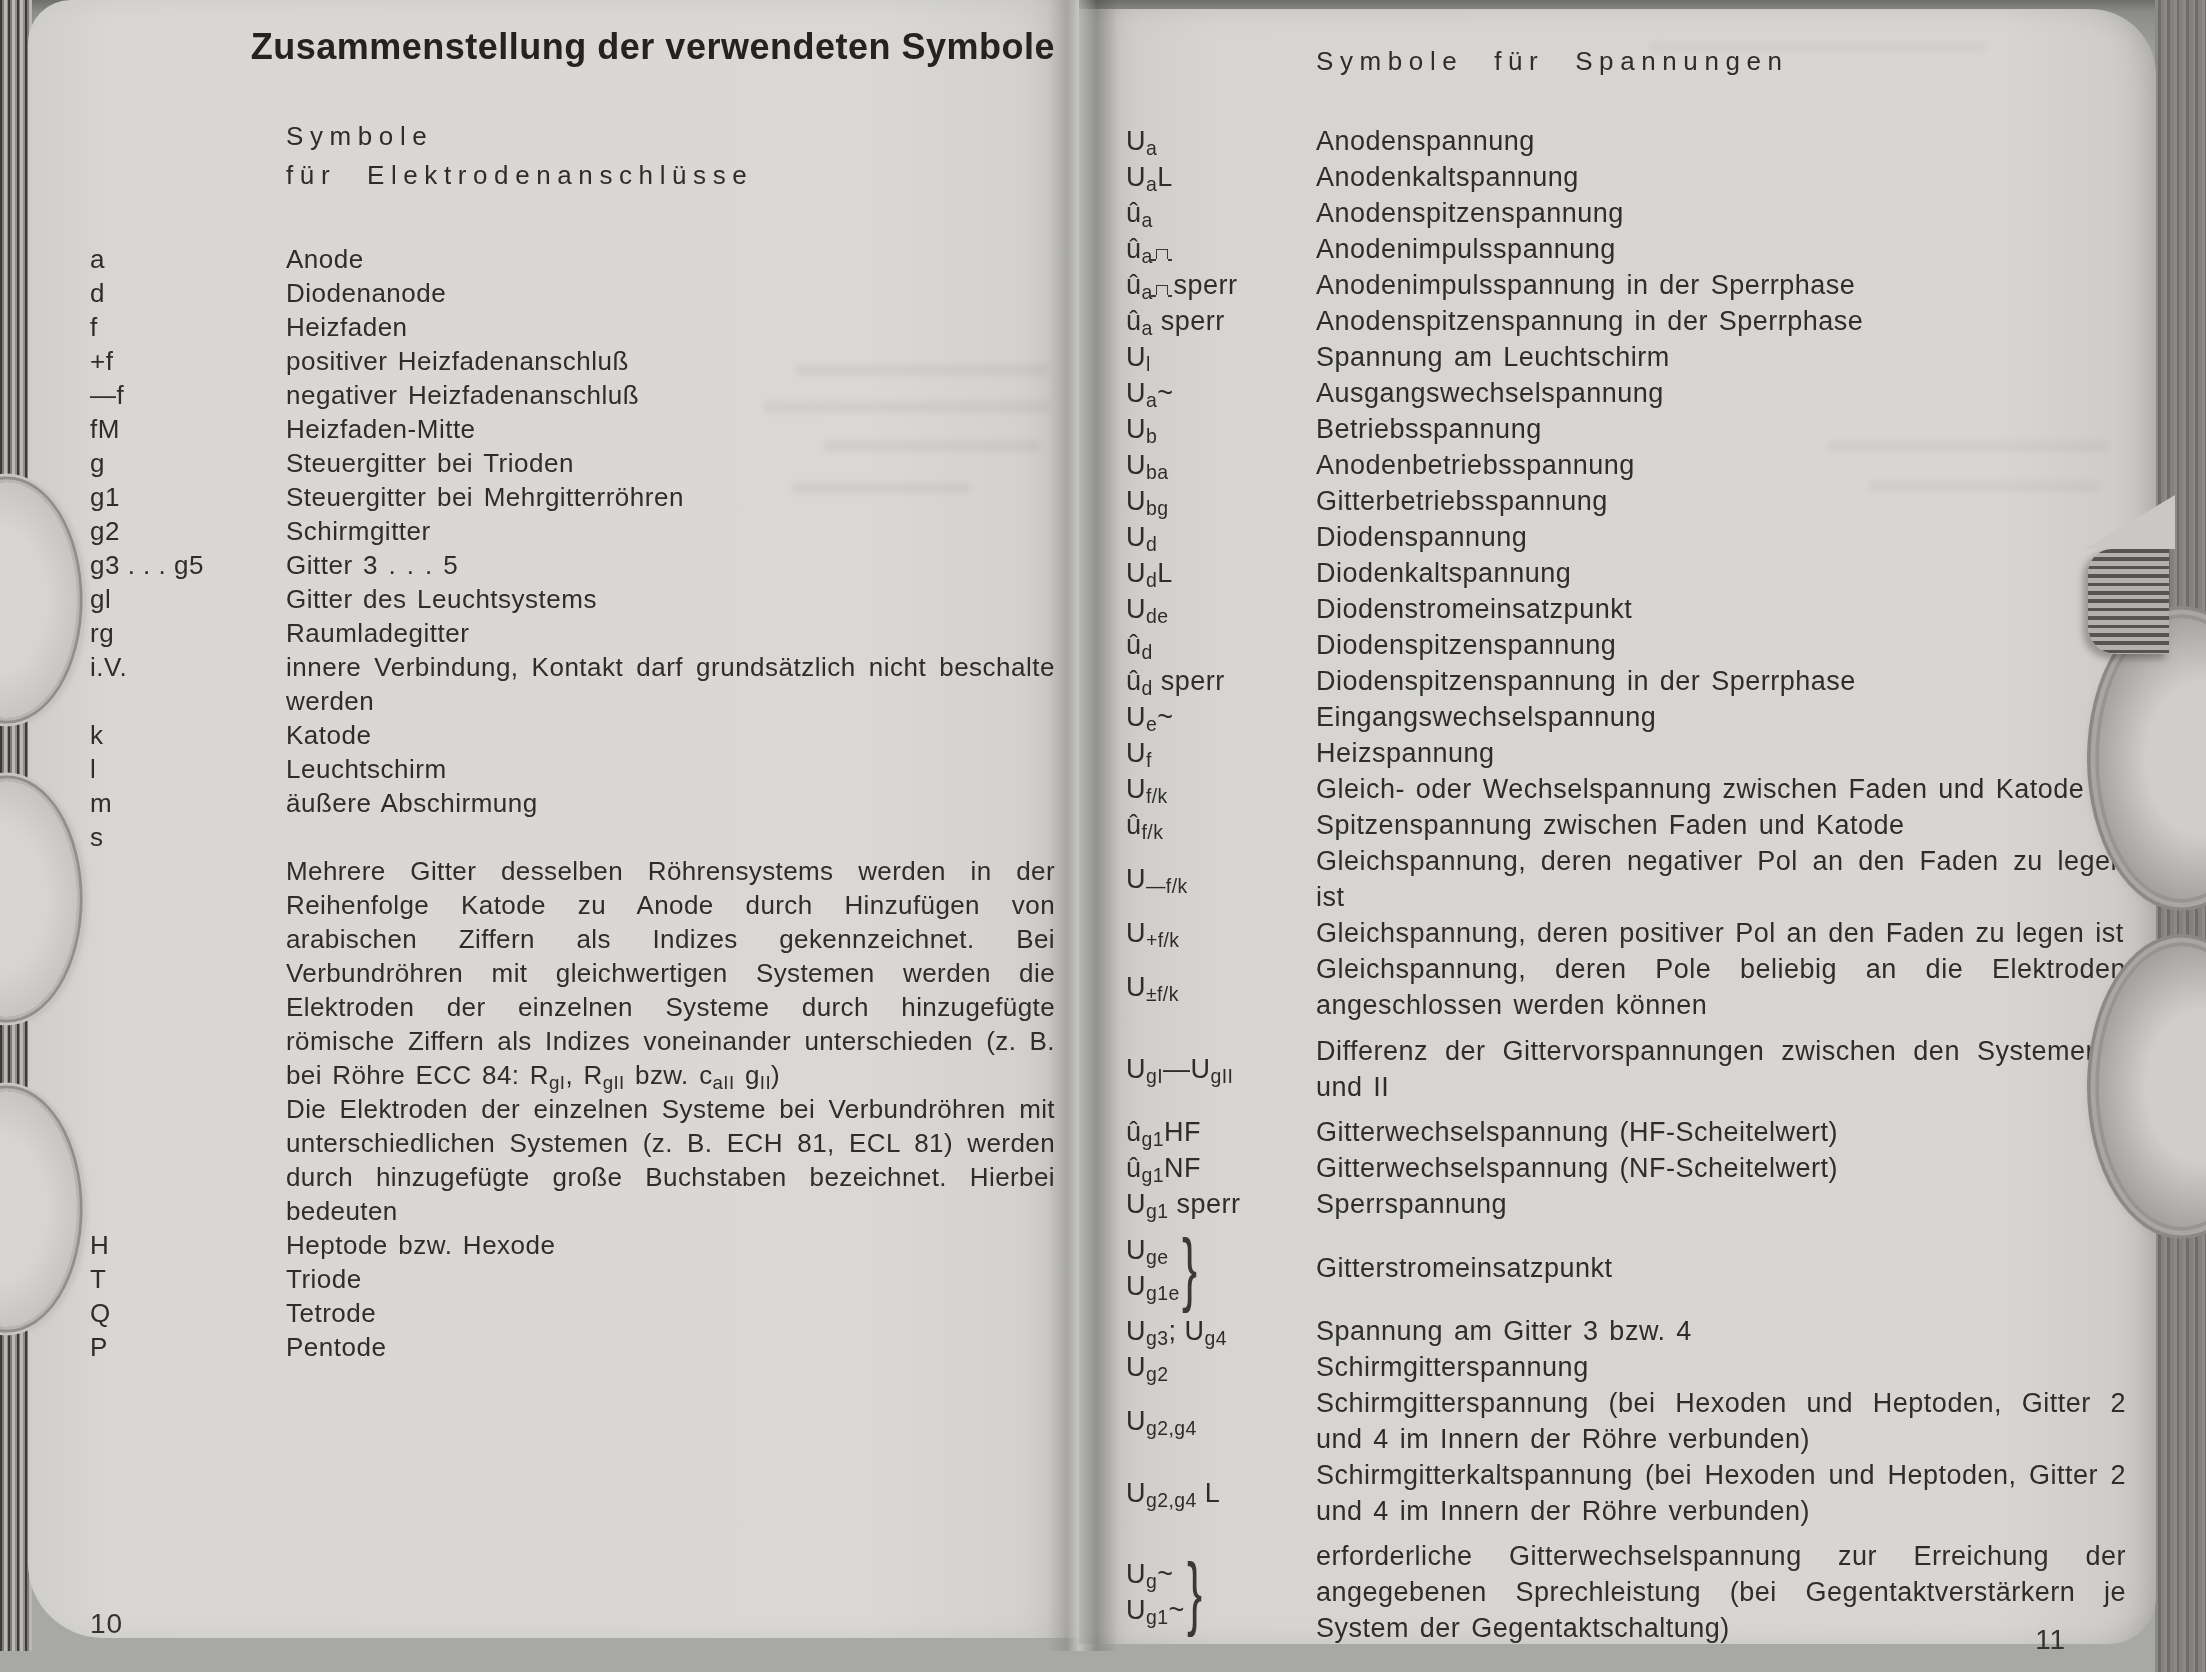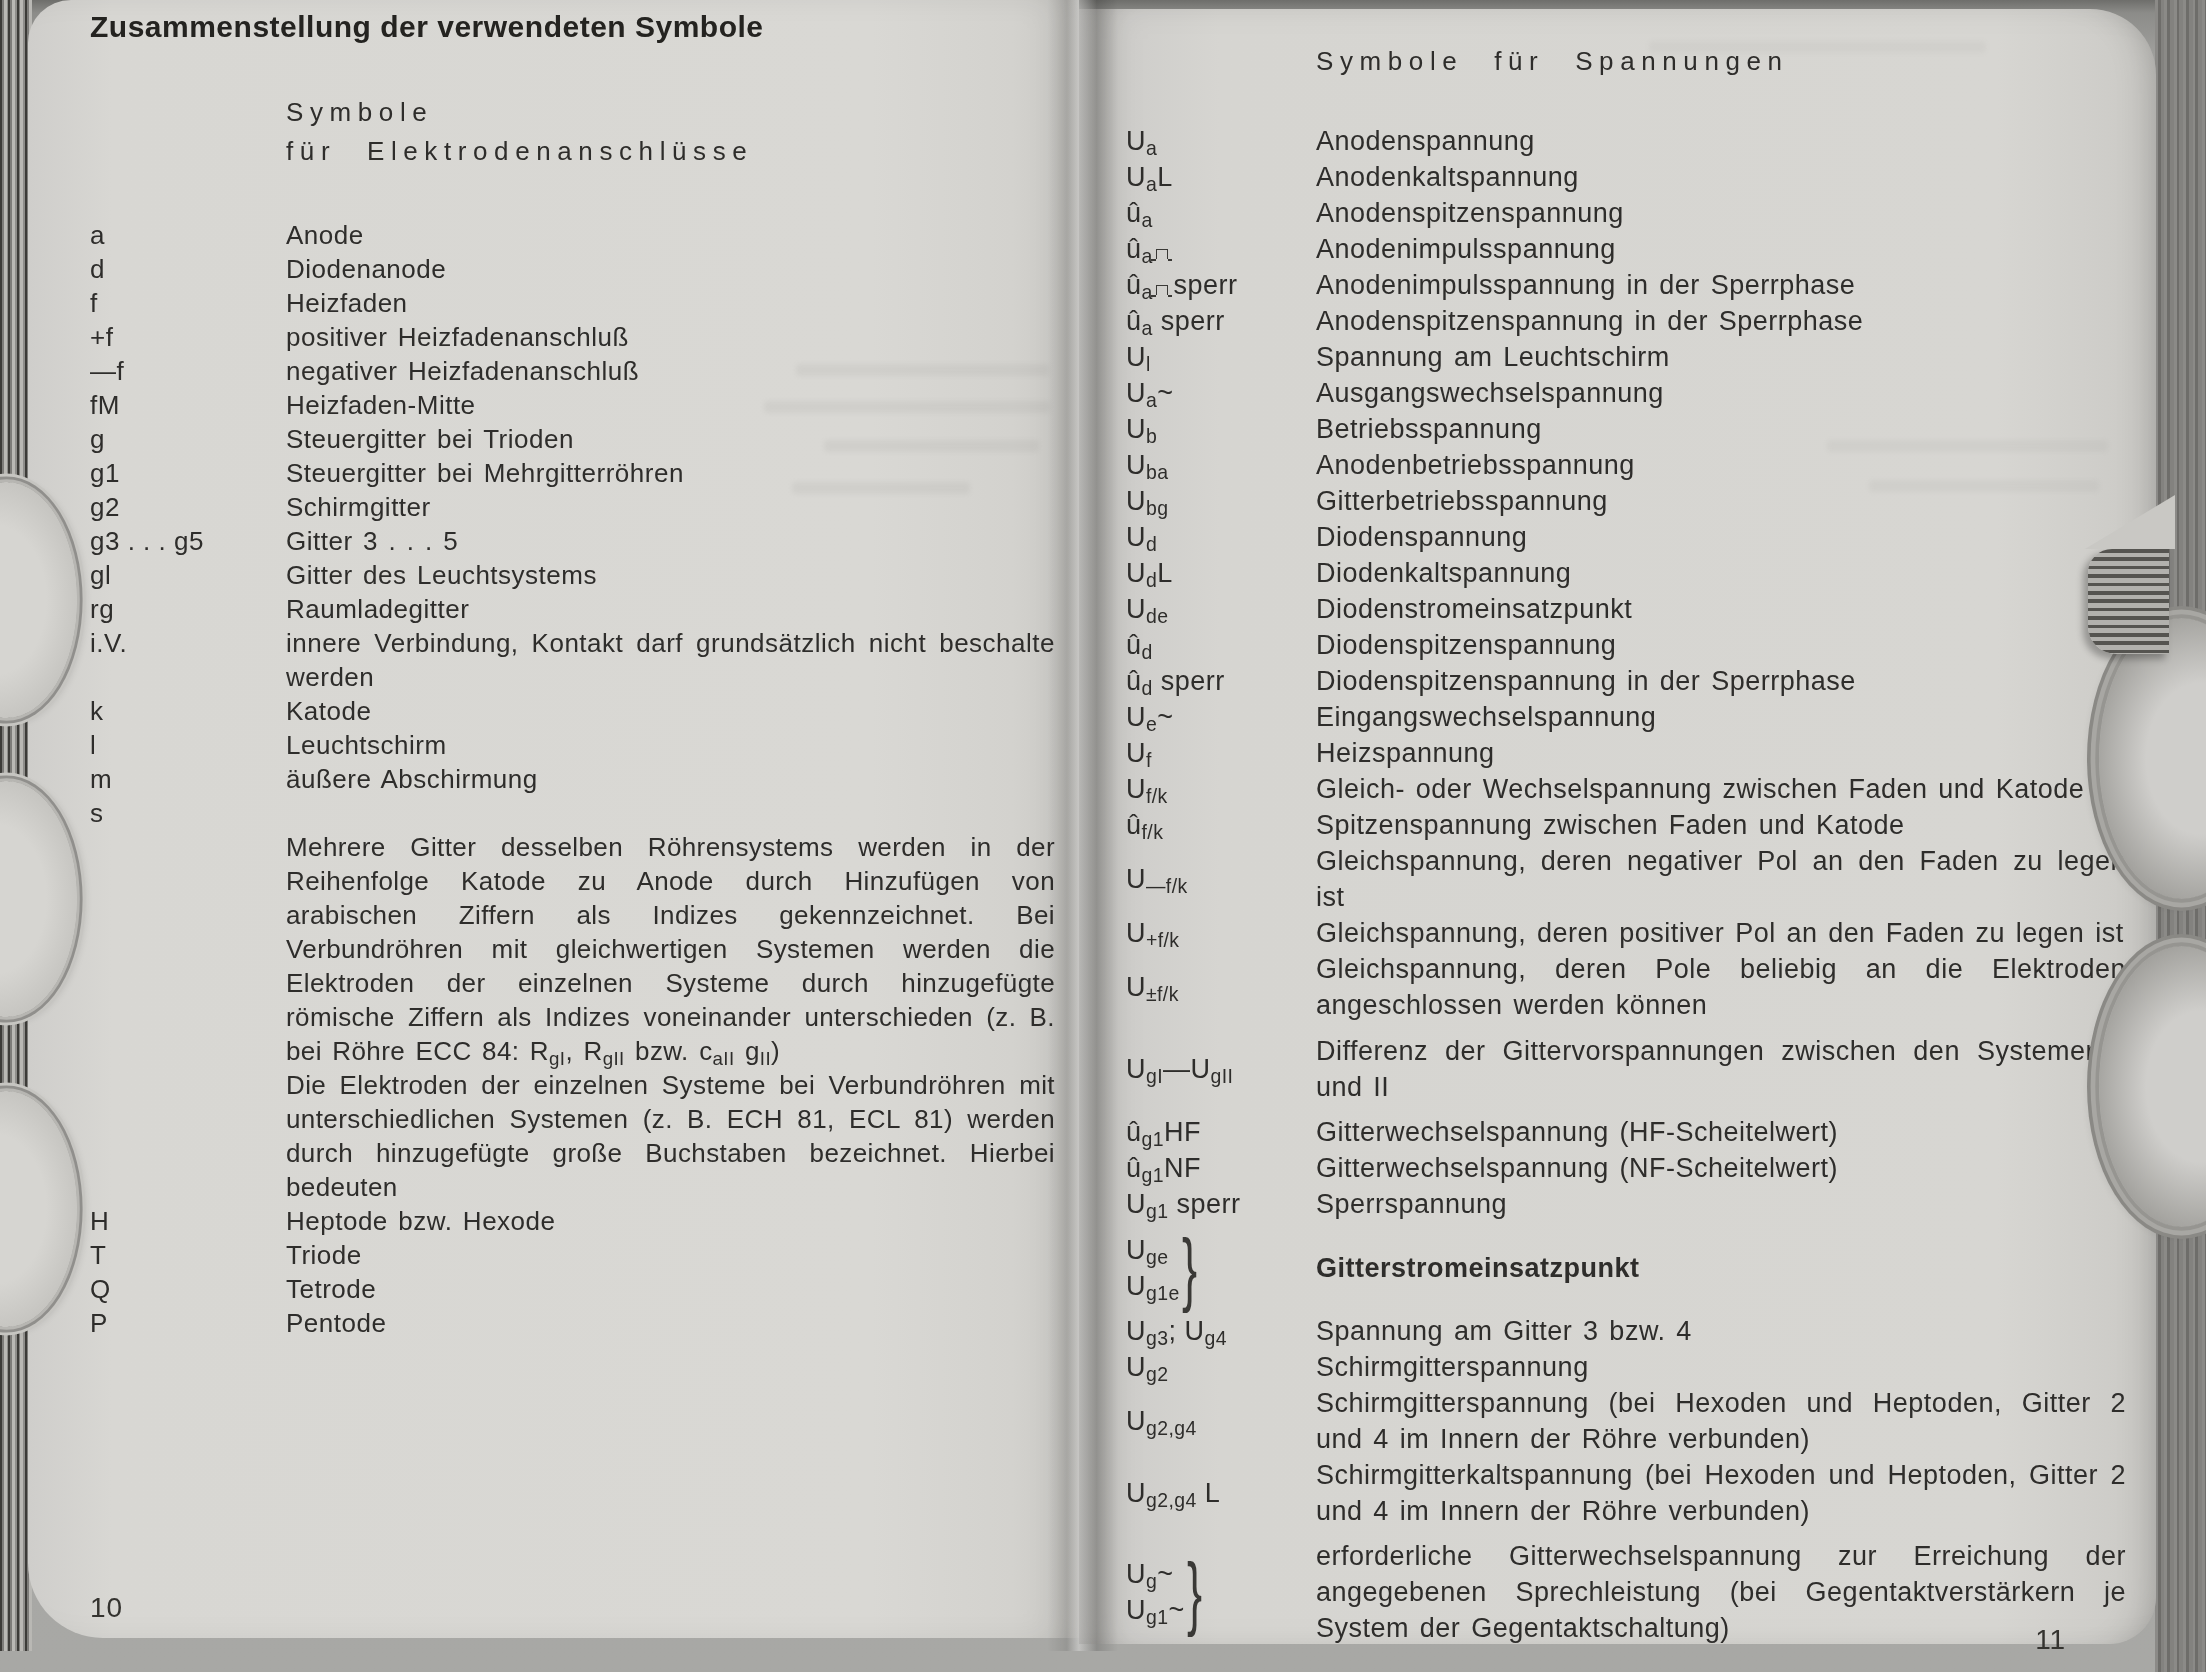--- a/index.html
+++ b/index.html
@@ -34,34 +34,34 @@
     box-shadow:inset 39px 0 56px -37px rgba(0,0,0,.35),inset -28px 0 37px -28px rgba(0,0,0,.25);}
   .gutter{position:absolute;left:1047px;top:0;width:71px;height:1651px;z-index:3;pointer-events:none;
     background:linear-gradient(90deg,rgba(0,0,0,0) 0%,rgba(0,0,0,.10) 28%,rgba(255,255,255,.30) 45%,rgba(0,0,0,.16) 70%,rgba(0,0,0,0) 100%);}
   .page-inner{position:relative;height:100%;box-sizing:border-box;}
   .page-left .page-inner{padding:0 24px 0 62px;}
   .page-right .page-inner{padding:0 30px 0 47px;}
 
   
   .lp{font-size:26px;}
   .rp{font-size:27px;}
-  h1.title-main{font-size:30px;font-weight:700;letter-spacing:0.5px;margin:10px 0 0 0;color:#242320;}
+  h1.title-main{font-size:36px;font-weight:700;letter-spacing:0.5px;margin:26px 0 0 0;color:#242320;text-align:right;}
   .subtitle{margin:49px 0 0 196px;font-size:26px;letter-spacing:6.6px;word-spacing:17px;line-height:39px;}
   .rp .subtitle{margin:34px 0 16px 190px;line-height:37px;}
   .entries{margin-top:47px;}
   .rp .entries{margin-top:43px;}
   .row{display:flex;align-items:flex-start;}
   .lp .row{line-height:34px;min-height:34px;}
   .rp .row{line-height:36px;min-height:36px;align-items:center;}
   .row.gap{margin-top:9.4px;}
   .sym{flex:0 0 auto;white-space:nowrap;letter-spacing:0.5px;}
   .lp .sym{min-width:196px;}
   .rp .sym{min-width:190px;}
   .desc{flex:1;text-align:justify;letter-spacing:0.5px;word-spacing:2.8px;}
-  .row.vcenter .desc{align-self:center;font-weight:bold;}
+  .row.vcenter .desc{align-self:center;}
   .sym.dual{display:flex;align-items:center;}
   .symcol > div{line-height:36px;}
   .brace{font-size:82px;font-weight:100;display:inline-block;transform:scaleX(.55);
     transform-origin:left center;line-height:66px;margin-left:1.9px;color:#3a3936;}
   sub{font-size:72%;line-height:0;vertical-align:-4.7px;letter-spacing:0.4px;}
   .para{margin:0 0 0 196px;text-align:justify;line-height:34px;letter-spacing:0.4px;word-spacing:2.8px;}
   .pulse{position:relative;display:inline-block;width:10.3px;height:9.4px;margin:0 5.6px 0 2.8px;
     border-top:1.9px solid #3a3936;border-left:1.9px solid #3a3936;border-right:1.9px solid #3a3936;
     vertical-align:-0.9px;}
   .pulse::before,.pulse::after{content:"";position:absolute;bottom:-1.9px;width:4.7px;height:1.9px;background:#3a3936;}

